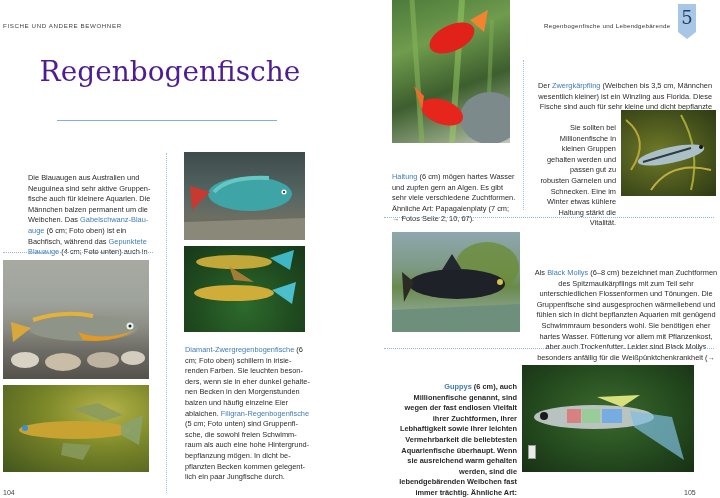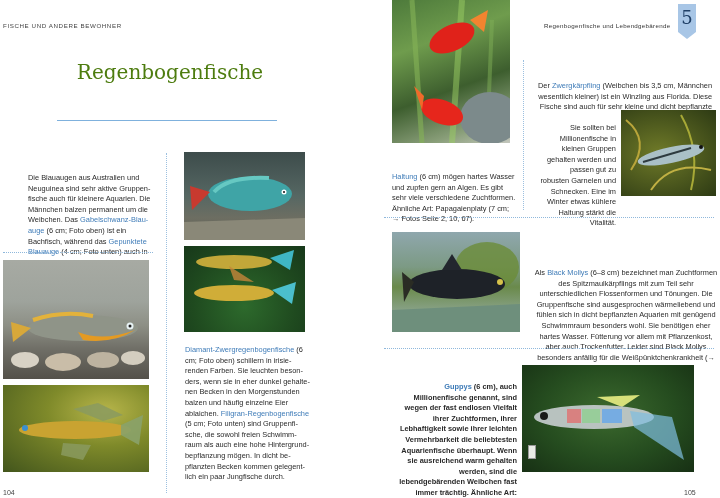--- a/index.html
+++ b/index.html
@@ -5,21 +5,21 @@
   * { box-sizing: border-box; margin: 0; padding: 0; }
   html, body { width: 720px; height: 498px; overflow: hidden; background: #ffffff; }
   body { position: relative; font-family: "Liberation Sans", sans-serif; color: #2b2b2b; }
   .abs { position: absolute; }
   .running-head { font-size: 6.2px; letter-spacing: 0.6px; color: #444; text-transform: uppercase; }
   .running-head-right { font-size: 6.2px; letter-spacing: 0.3px; color: #333; }
   .chapter-tab { background: #a8c6e6; color: #1f3f66; font-family: "DejaVu Serif", serif; font-size: 18px;
     text-align: center; line-height: 28px; }
   .chapter-tab::after { content: ""; position: absolute; left: 0; bottom: -7px; width: 0; height: 0;
     border-left: 9px solid transparent; border-right: 9px solid transparent; border-top: 7px solid #a8c6e6; }
-  .title { font-family: "DejaVu Serif", serif; font-size: 20px; line-height: 28px; color: #4d7c0f; text-align: center; }
+  .title { font-family: "DejaVu Serif", serif; font-size: 28px; line-height: 28px; color: #4c1d95; text-align: center; }
   .rule-blue { height: 0; border-top: 1.5px solid #7fb1dd; }
   .rule-dotted { height: 0; border-top: 1px dotted #8fb8dc; }
   .vline { width: 0; border-left: 1px dotted #9cc0e0; }
   .body-text { font-size: 7.4px; line-height: 10.6px; color: #2a2a2a; margin-top: 20px; }
   .hl { color: #3f7cb8; }
   .right-align { text-align: right; }
   .photo { overflow: hidden; }
   .page-num { font-size: 7px; color: #444; }
   .badge { background: #e9ece6; border: 1px solid #999; }
 </style>

